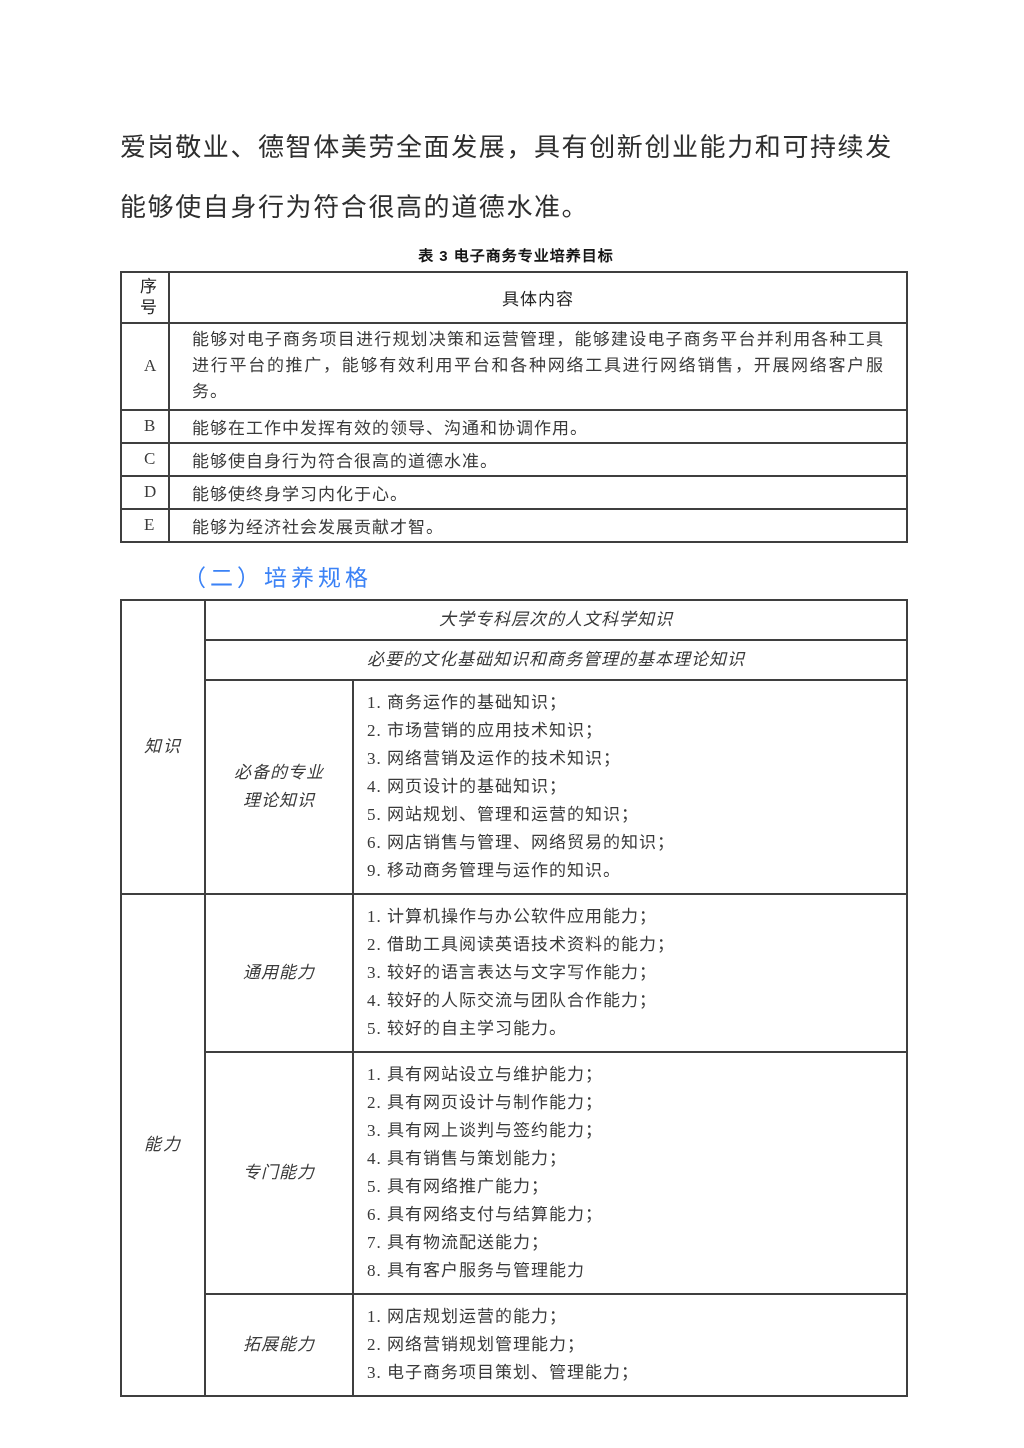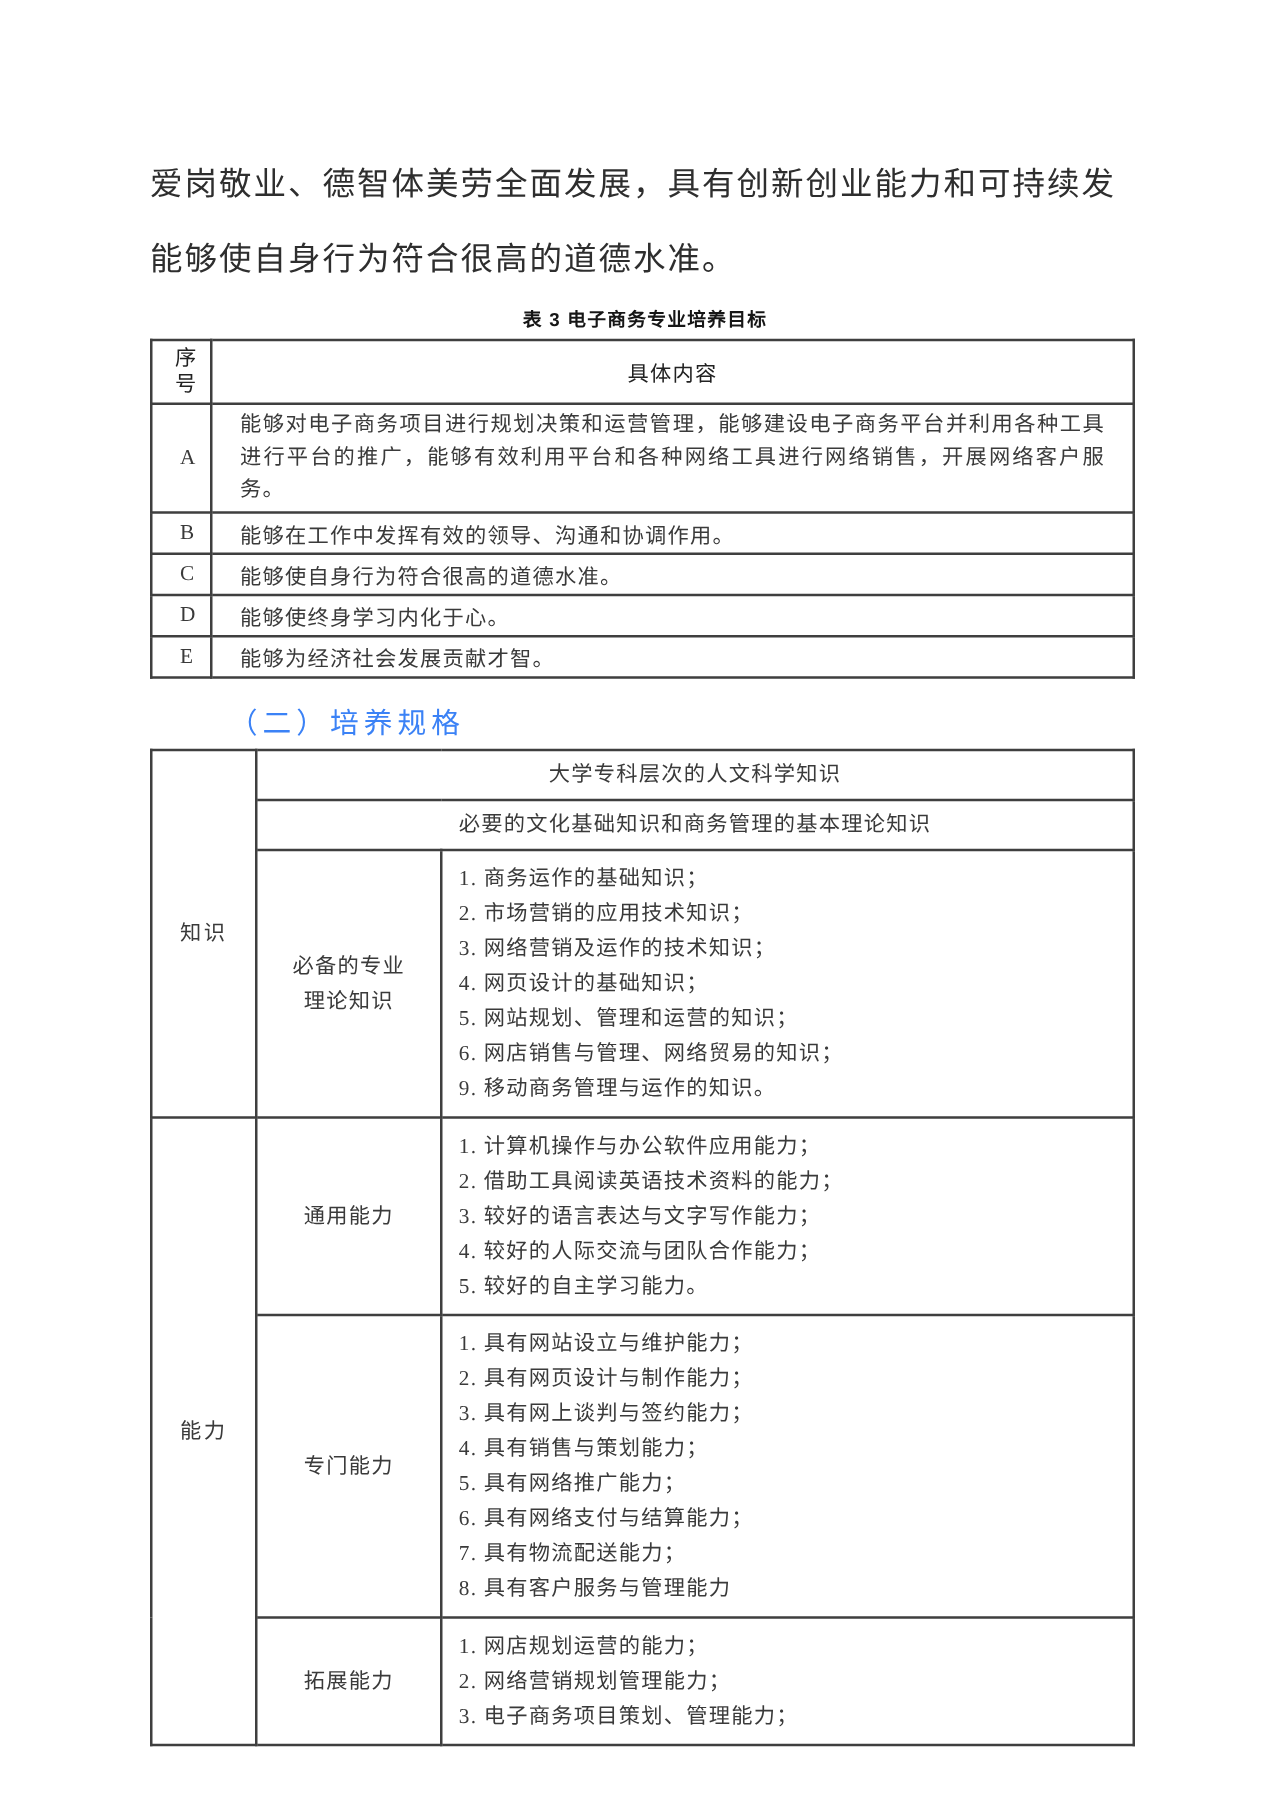--- a/index.html
+++ b/index.html
@@ -42,21 +42,21 @@
   }
   .t3 th{font-weight:600;height:44px;color:#222;}
   .t3 .seq-head{padding:3px 16px;}
   .narrow-wrap{width:22px;margin:0 auto;word-break:break-all;line-height:1.25;text-align:center;}
   .t3 .seq{text-align:center;}
   .t3 tr.row-a td{height:52px;}
   .t3 tr.row-s td{height:27px;}
   .t3 .justify{text-align:justify;line-height:1.55;border-radius:30px;}
   
   .t4 td{letter-spacing:1.5px;line-height:1.6;}
-  .t4 .center{text-align:center;}
+  .t4 .center{text-align:center;font-style:italic;}
   .t4 .label-col{letter-spacing:2px;}
   .t4 .list-cell{padding:8px 10px 8px 13px;border-radius:13px;}
   .t4 .list-item{line-height:28px;white-space:nowrap;}
   .t4 tr.r-span{height:40px;}
   .t4 tr.r-theory{height:214px;}
   .t4 tr.r-general{height:132px;}
   .t4 tr.r-special{height:228px;}
   .t4 tr.r-extend{height:76px;}
   
   .section-heading{

